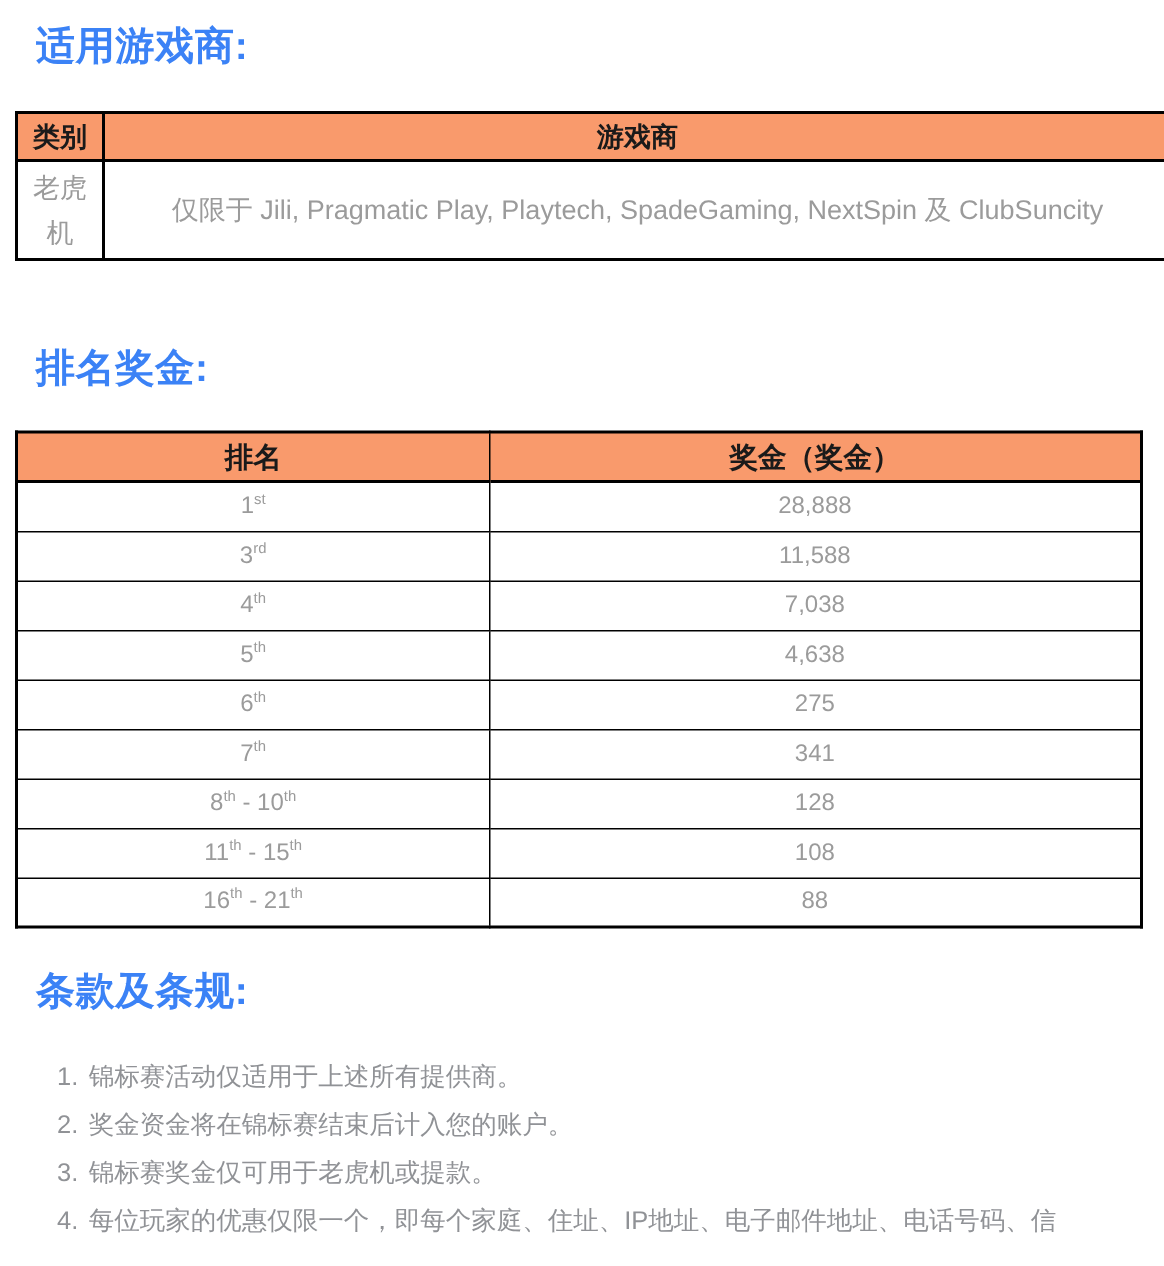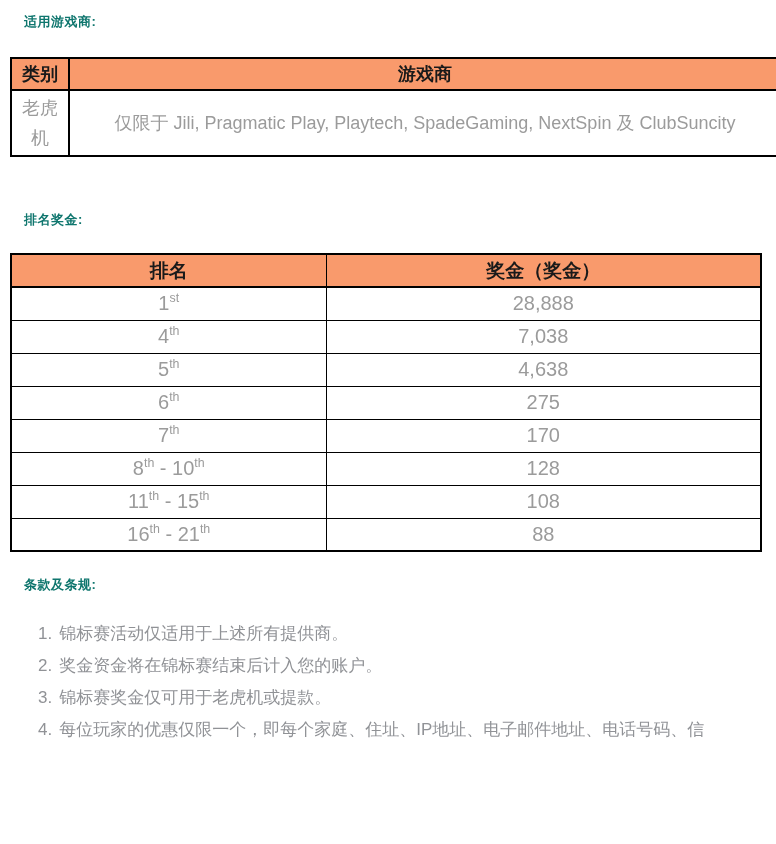--- a/index.html
+++ b/index.html
@@ -8,23 +8,23 @@
     background: #ffffff;
     overflow: hidden;
     font-family: "Liberation Sans", "DejaVu Sans", sans-serif;
   }
   .page {
     width: 776px; height: 844px;
     padding: 13px 14px 0 10px;
     overflow: hidden;
   }
   .section-heading {
-    color: #0f766e;
+    color: #3b82f6;
     font-weight: bold;
-    font-size: 13px;
+    font-size: 26px;
     letter-spacing: 0.5px;
     padding-left: 14px;
   }
   
   .providers-table {
     width: 772px;
     margin-top: 26px;
     border-collapse: collapse;
     table-layout: fixed;
   }
@@ -66,21 +66,21 @@
     background: #F99A6C;
     color: #1A1A1A;
     font-size: 19px;
     font-weight: bold;
     height: 33px;
     border-bottom: 2px solid #000000;
   }
   .ranking-table .col-rank { width: 315px; }
   .ranking-table td {
     color: #9B9B9B;
-    font-size: 20px;
+    font-size: 16px;
     height: 33px;
   }
   .ranking-table td sup {
     font-size: 62%;
     vertical-align: super;
     line-height: 0;
   }
   
   .heading-ranking { margin-top: 54px; }
   .heading-terms   { margin-top: 24px; }
@@ -135,39 +135,43 @@
         <th>奖金（奖金）</th>
       </tr>
     </thead>
     <tbody id="ranking-body">
     <tr>
       <td class="rank-cell">1<sup>st</sup></td>
       <td class="prize-cell">28,888</td>
     </tr>
 
 
+    <tr>
+      <td class="rank-cell">3<sup>rd</sup></td>
+      <td class="prize-cell">11,588</td>
+    </tr>
 
     <tr>
       <td class="rank-cell">4<sup>th</sup></td>
       <td class="prize-cell">7,038</td>
     </tr>
 
     <tr>
       <td class="rank-cell">5<sup>th</sup></td>
       <td class="prize-cell">4,638</td>
     </tr>
 
     <tr>
       <td class="rank-cell">6<sup>th</sup></td>
       <td class="prize-cell">275</td>
     </tr>
 
     <tr>
       <td class="rank-cell">7<sup>th</sup></td>
-      <td class="prize-cell">170</td>
+      <td class="prize-cell">341</td>
     </tr>
 
     <tr>
       <td class="rank-cell">8<sup>th</sup> - 10<sup>th</sup></td>
       <td class="prize-cell">128</td>
     </tr>
 
     <tr>
       <td class="rank-cell">11<sup>th</sup> - 15<sup>th</sup></td>
       <td class="prize-cell">108</td>

